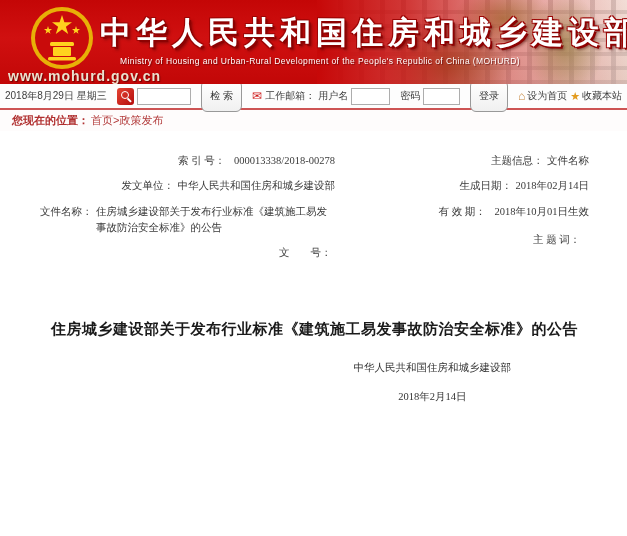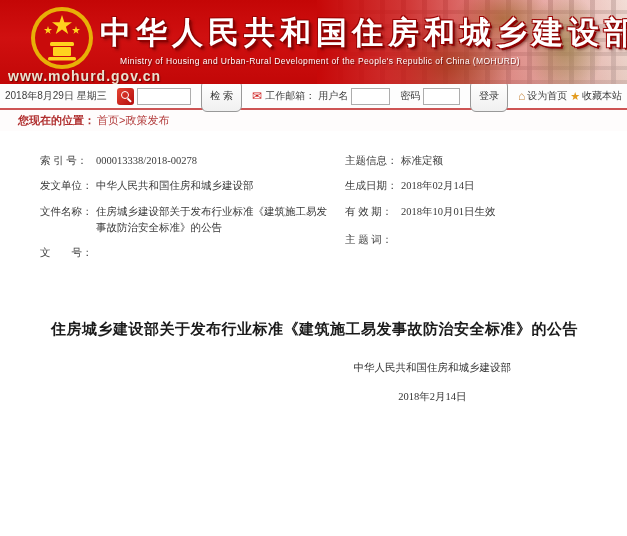--- a/index.html
+++ b/index.html
@@ -88,39 +88,39 @@
     border-radius:6px; cursor:pointer; flex:none;
   }
   .env-icon { color:#cf1d1d; font-size:12px; flex:none; cursor:pointer; }
   .home-icon { color:#c98a43; font-size:12px; flex:none; }
   .bm-icon { color:#e29b1f; font-size:11px; flex:none; }
   .tb-link { display:flex; align-items:center; gap:2px; cursor:pointer; flex:none; }
 
   
   .breadcrumb {
     height: 21px; display:flex; align-items:center;
-    padding-left: 18px; font-size: 11px; background:#fefcfc;
+    padding-left: 12px; font-size: 11px; background:#fefcfc;
   }
   .crumb-prefix { color:#b02f2f; font-weight:bold; }
   .crumb-path { color:#b23a3a; margin-left:2px; cursor:pointer; }
 
   
   .content {
     padding: 0 38px 0 40px;
     font-family: "Liberation Serif", "DejaVu Serif", serif;
     color:#333;
   }
   .meta-grid {
     margin-top: 22px;
     display: grid;
     grid-template-columns: 295px 1fr;
     column-gap: 10px;
     font-size: 10.5px;
   }
-  .meta-row { display:flex; align-items:flex-start; margin-bottom: 9px; line-height:1.55; }
+  .meta-row { display:flex; align-items:flex-start; margin-bottom: 9px; line-height:1.55;justify-content:flex-end; }
   .meta-label { flex:none; width:56px; color:#3a3a3a; white-space:pre; }
   .meta-value { color:#3a3a3a; }
   .meta-col-right .meta-row:nth-child(3){ margin-top:8px; }
   .meta-col-right .meta-row:nth-child(4){ margin-top:12px; }
 
   .doc-title {
     margin-top: 50px;
     text-align: center;
     font-size: 15px; font-weight: bold; color:#1b1b1b;
     letter-spacing: .5px;
@@ -207,21 +207,21 @@
         <span class="meta-label">文件名称：</span>
         <span class="meta-value">住房城乡建设部关于发布行业标准《建筑施工易发事故防治安全标准》的公告</span>
       </div>
       <div class="meta-row">
         <span class="meta-label">文　　号：</span>
       </div>
     </div>
     <div class="meta-col-right">
       <div class="meta-row">
         <span class="meta-label">主题信息：</span>
-        <span class="meta-value">标准定额</span>
+        <span class="meta-value">文件名称</span>
       </div>
       <div class="meta-row">
         <span class="meta-label">生成日期：</span>
         <span class="meta-value">2018年02月14日</span>
       </div>
       <div class="meta-row">
         <span class="meta-label">有 效 期：</span>
         <span class="meta-value">2018年10月01日生效</span>
       </div>
       <div class="meta-row">

